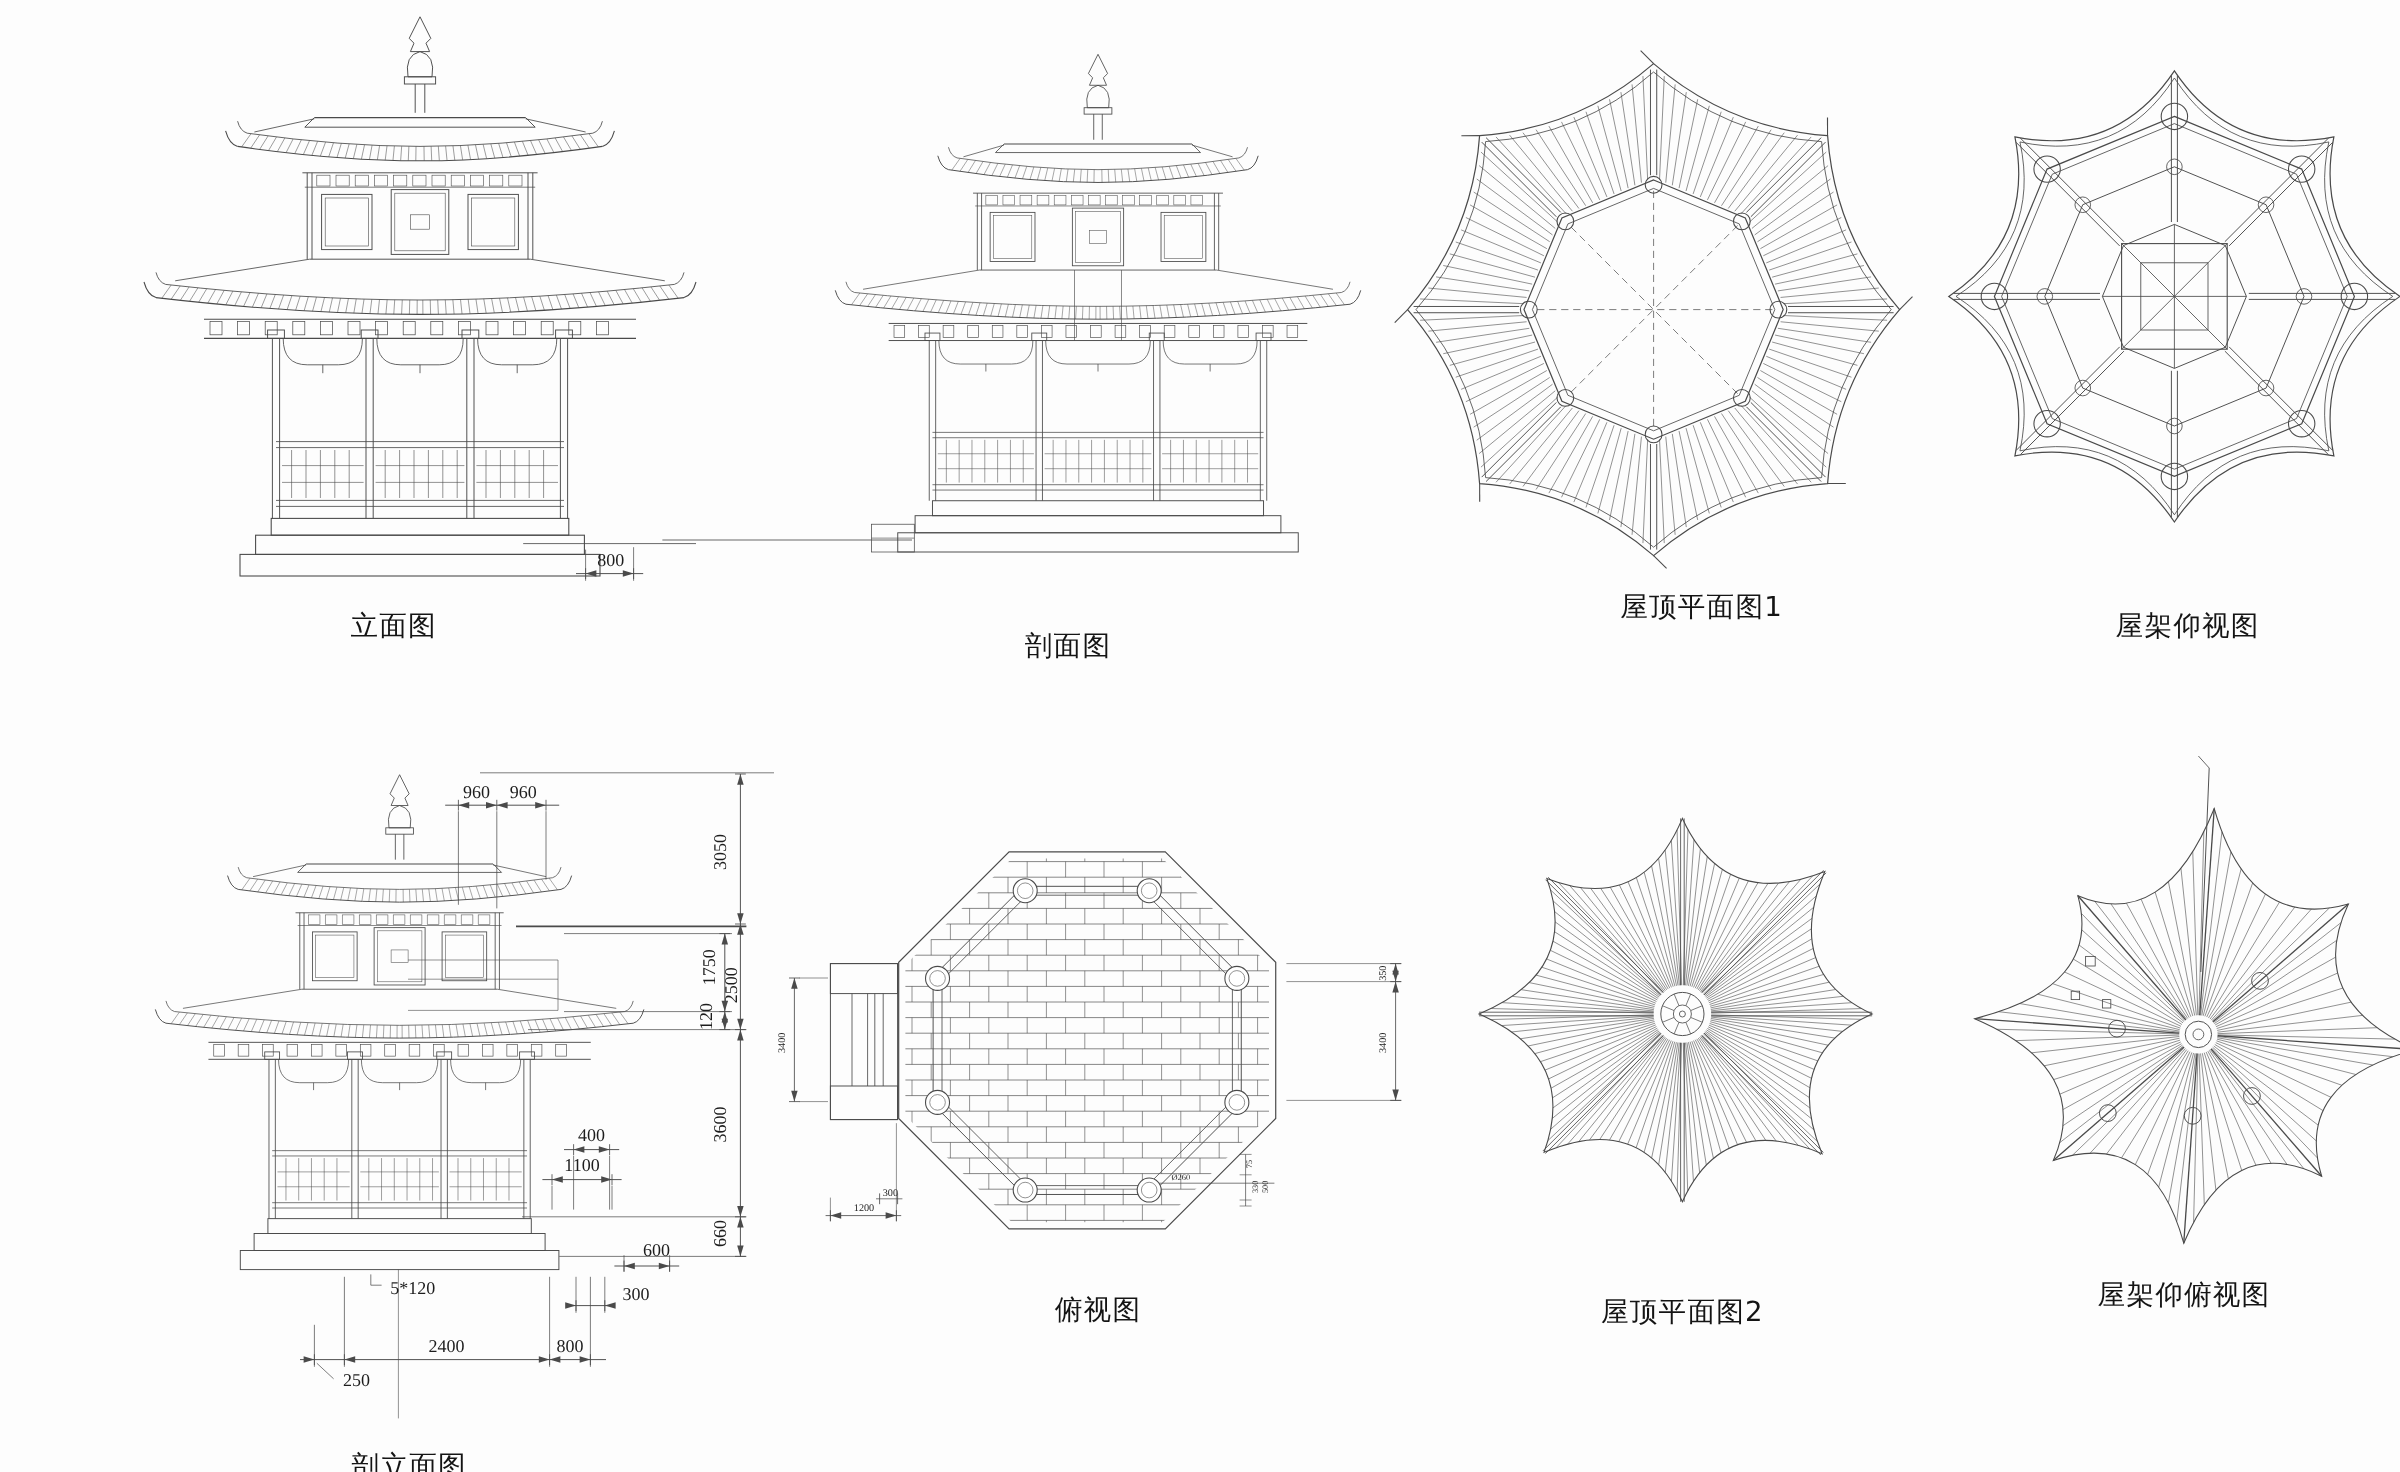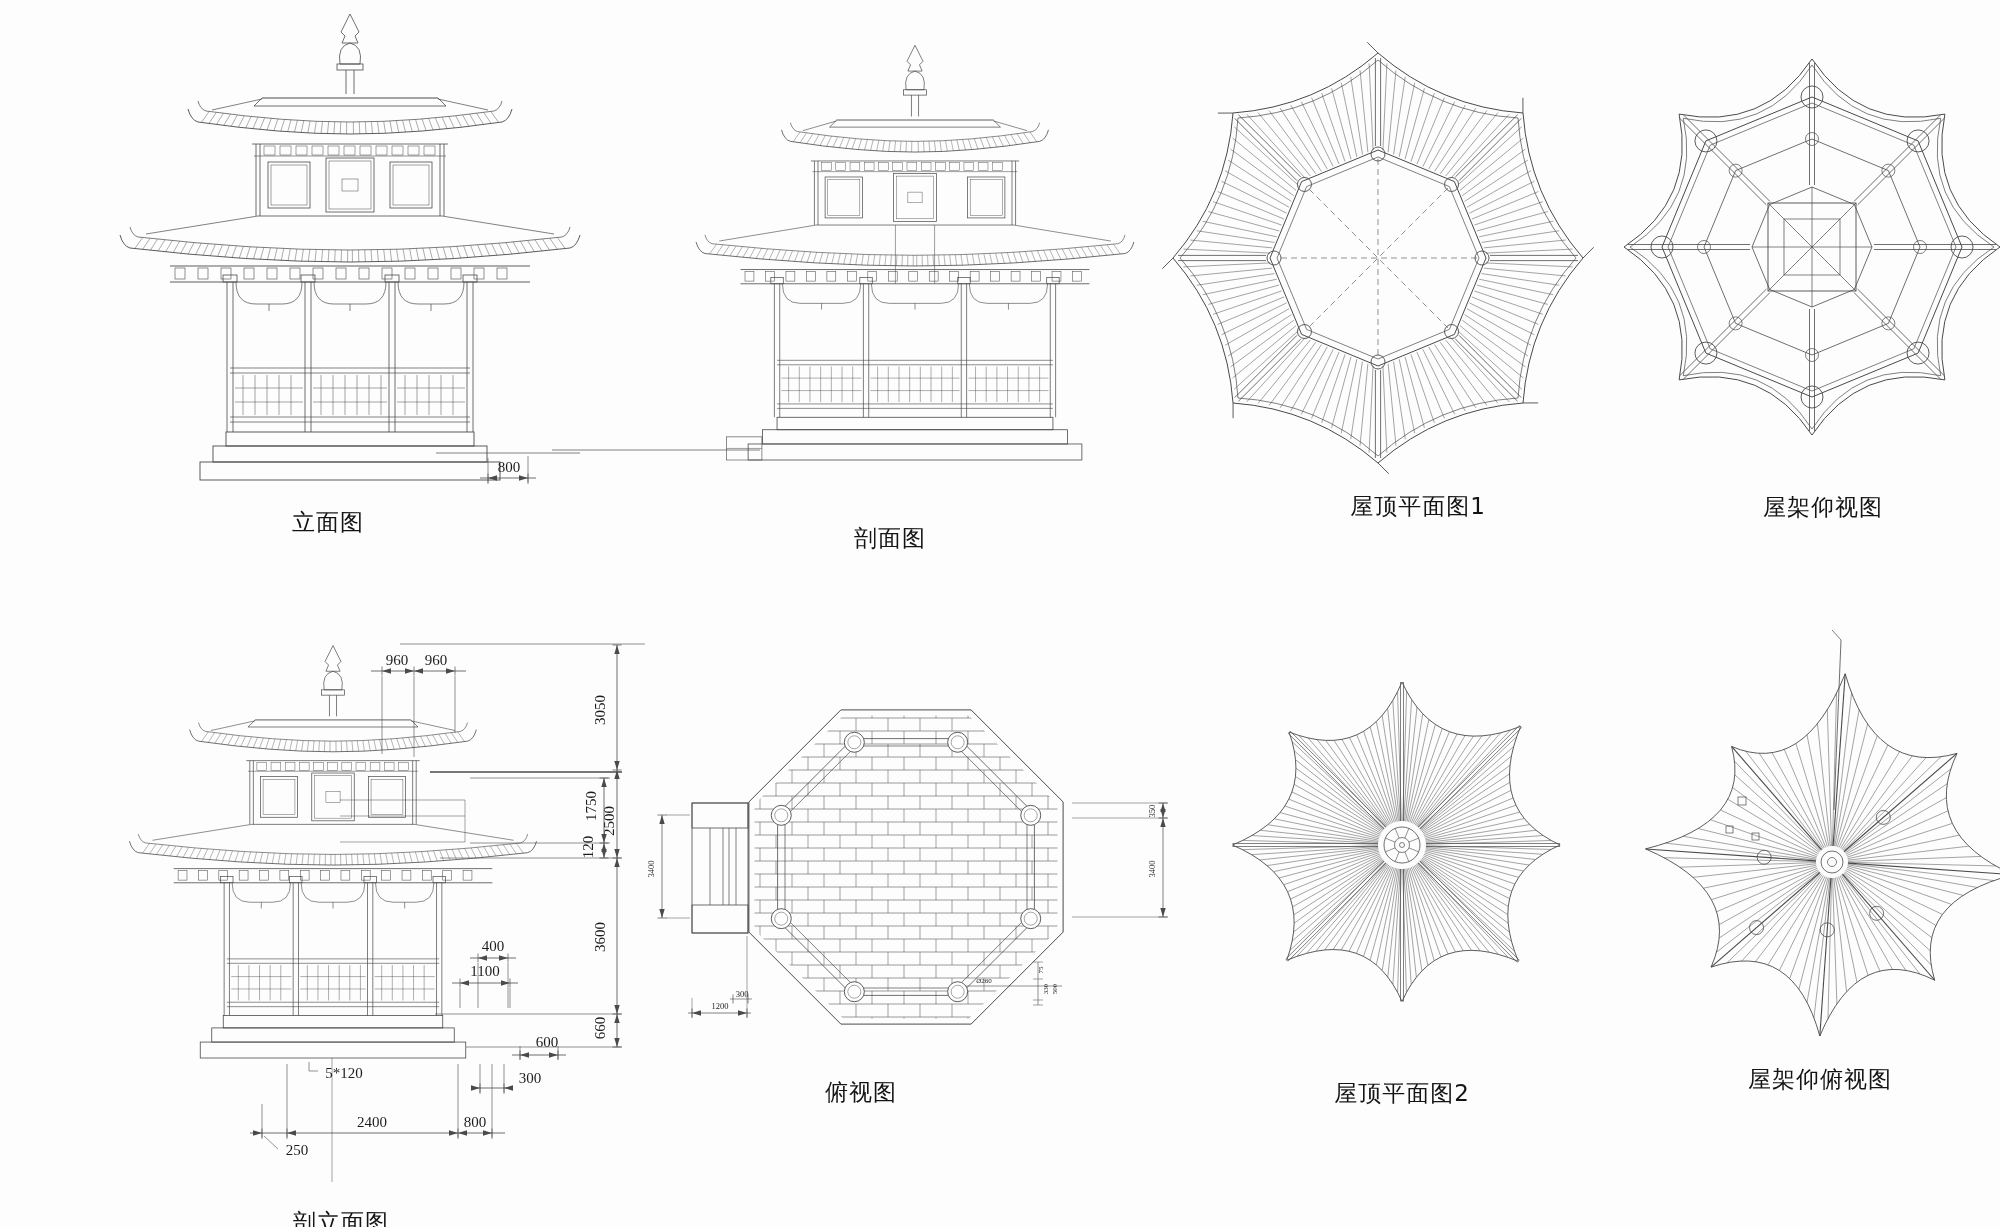--- a/index.html
+++ b/index.html
@@ -1639,18 +1639,18 @@
         <line x1="747" y1="936" x2="747" y2="1018" stroke="#4a4a4a" stroke-width="0.5"></line>
         <line x1="730" y1="999" x2="752" y2="999" stroke="#4a4a4a" stroke-width="0.6"></line>
         <line x1="733" y1="994.5" x2="733" y2="1003.5" stroke="#4a4a4a" stroke-width="0.7"></line>
         <line x1="748" y1="994.5" x2="748" y2="1003.5" stroke="#4a4a4a" stroke-width="0.7"></line>
       </g>
   </svg>
 
   <div class="lbl" style="left:328px;top:522px">立面图</div>
   <div class="lbl" style="left:890px;top:538px">剖面图</div>
   <div class="lbl" style="left:1418px;top:506px">屋顶平面图1</div>
-  <div class="lbl" style="left:1823px;top:507px">屋架仰视图</div>
+  <div class="lbl" style="left:1823px;top:522px">屋架仰视图</div>
   <div class="lbl" style="left:341px;top:1222px">剖立面图</div>
-  <div class="lbl" style="left:861px;top:1092px">俯视图</div>
+  <div class="lbl" style="left:915px;top:1092px">俯视图</div>
   <div class="lbl" style="left:1402px;top:1093px">屋顶平面图2</div>
   <div class="lbl" style="left:1820px;top:1079px">屋架仰俯视图</div>
 </div>
 
 </body></html>

